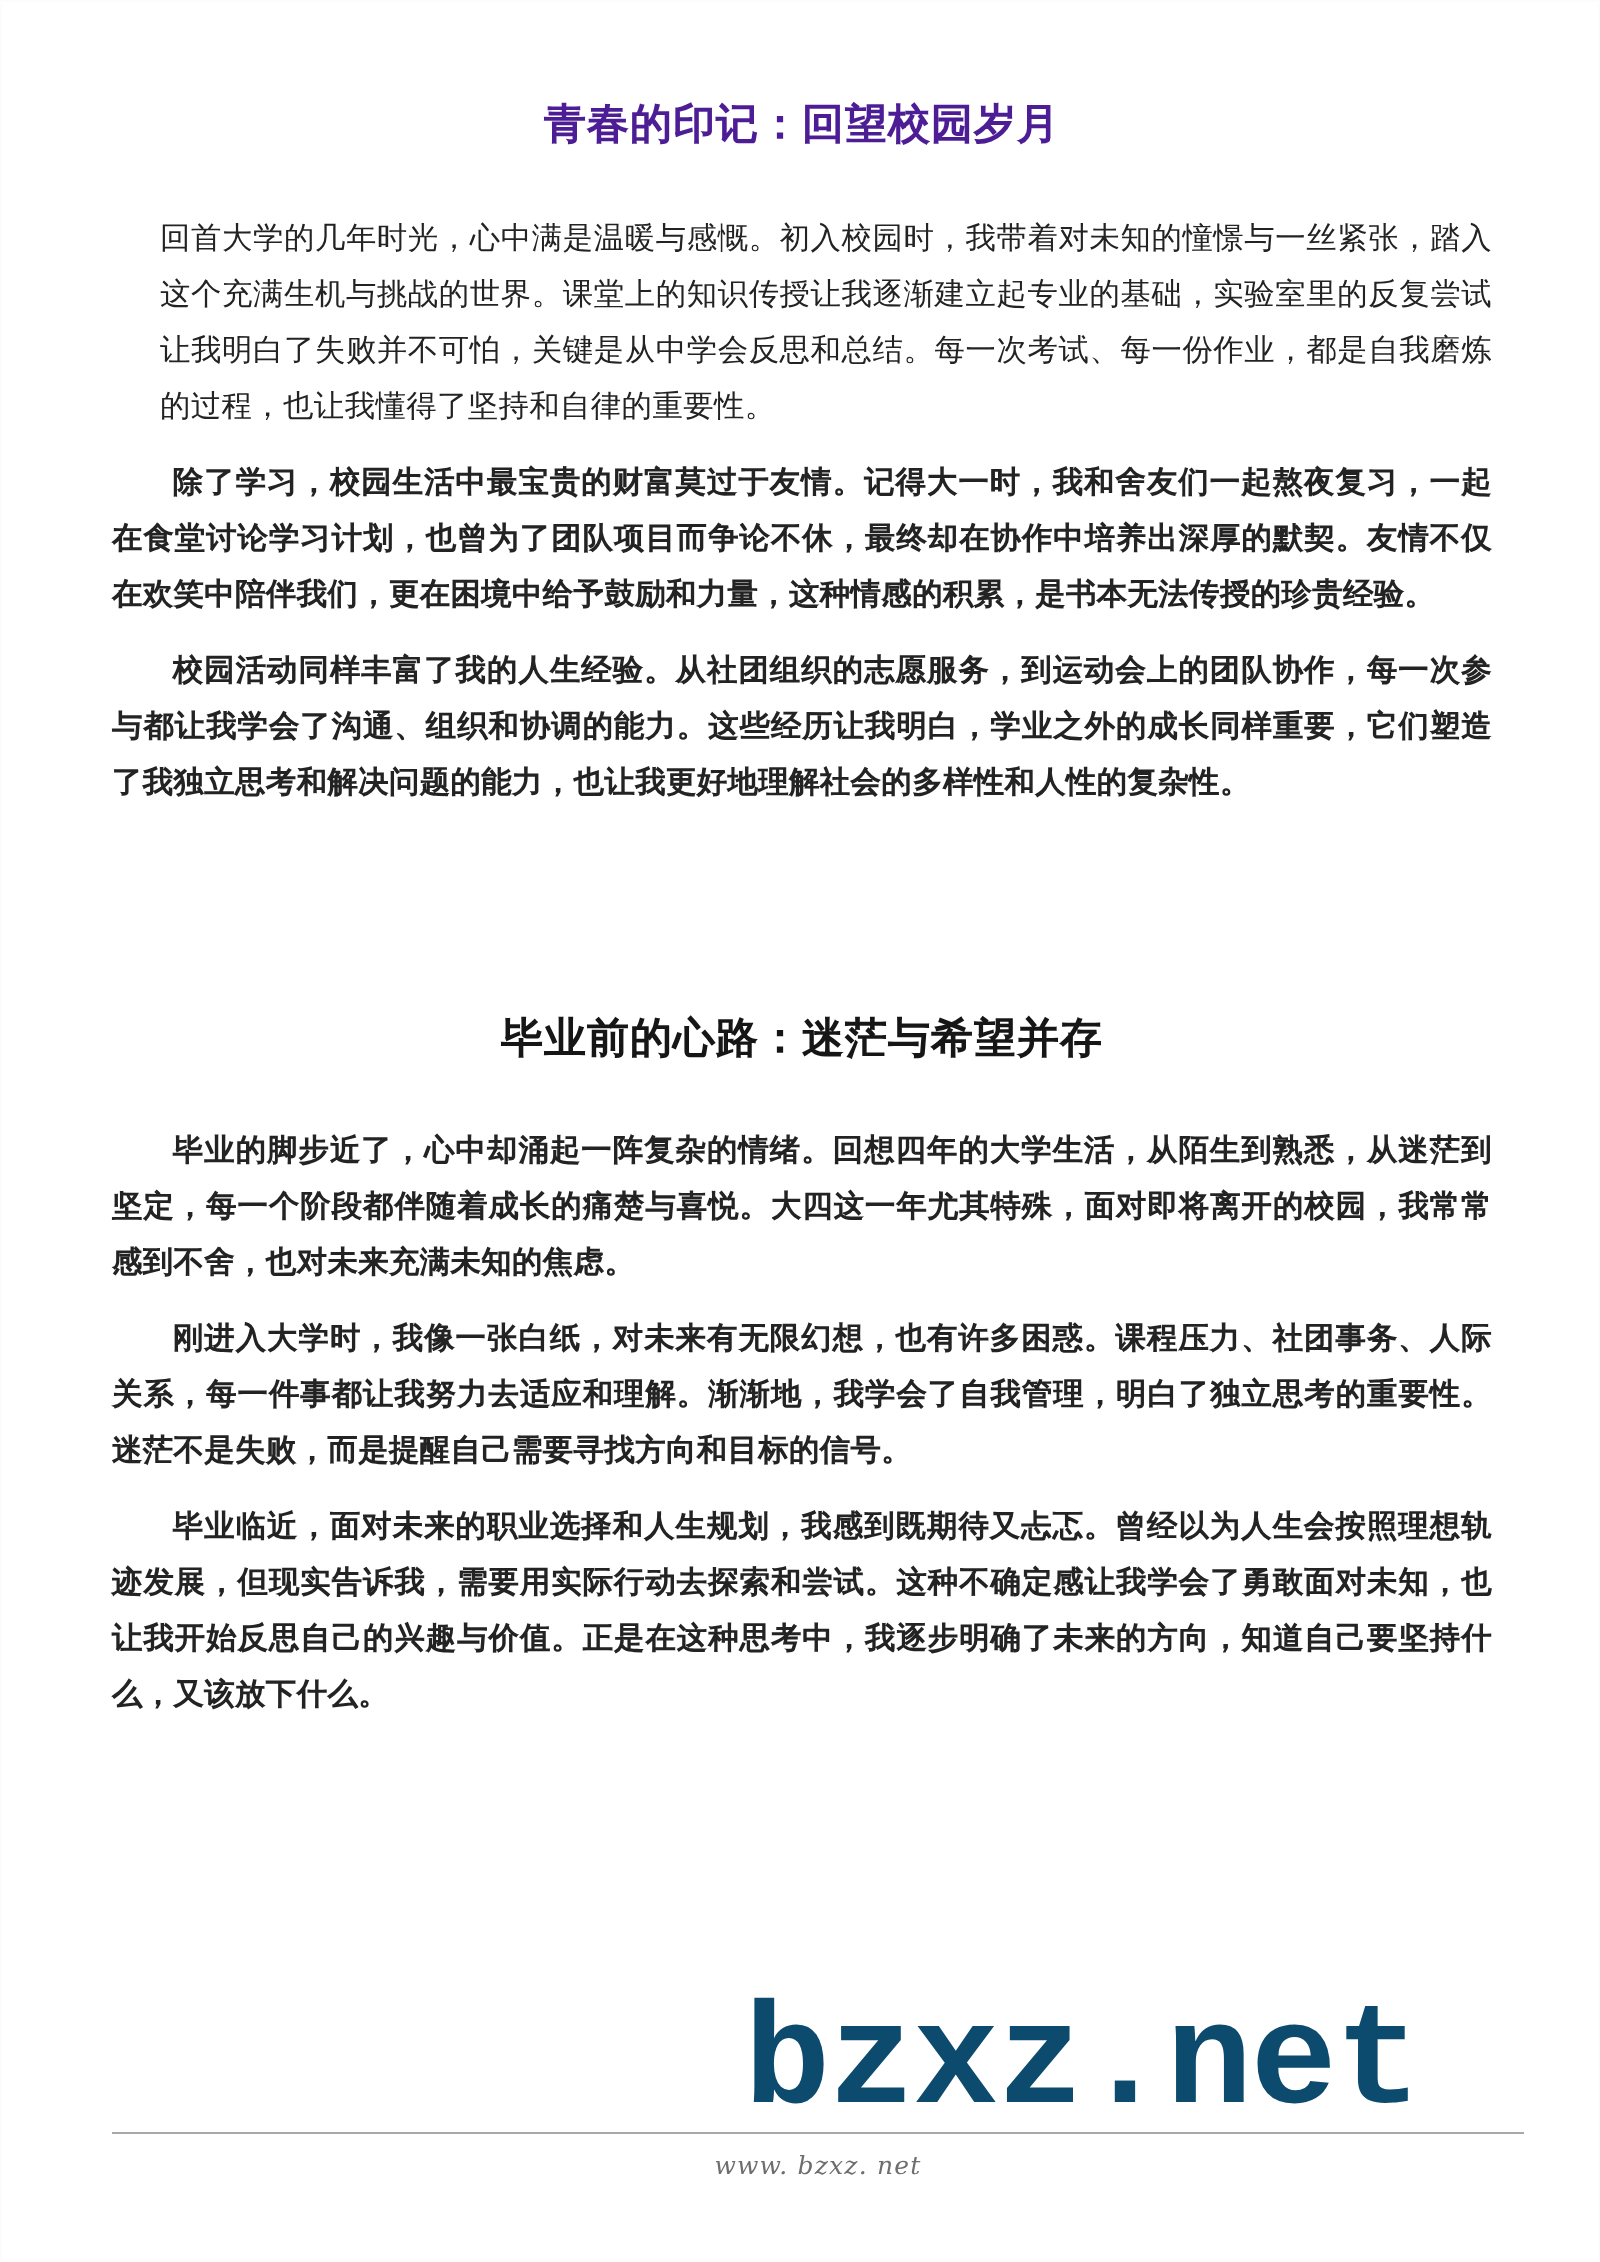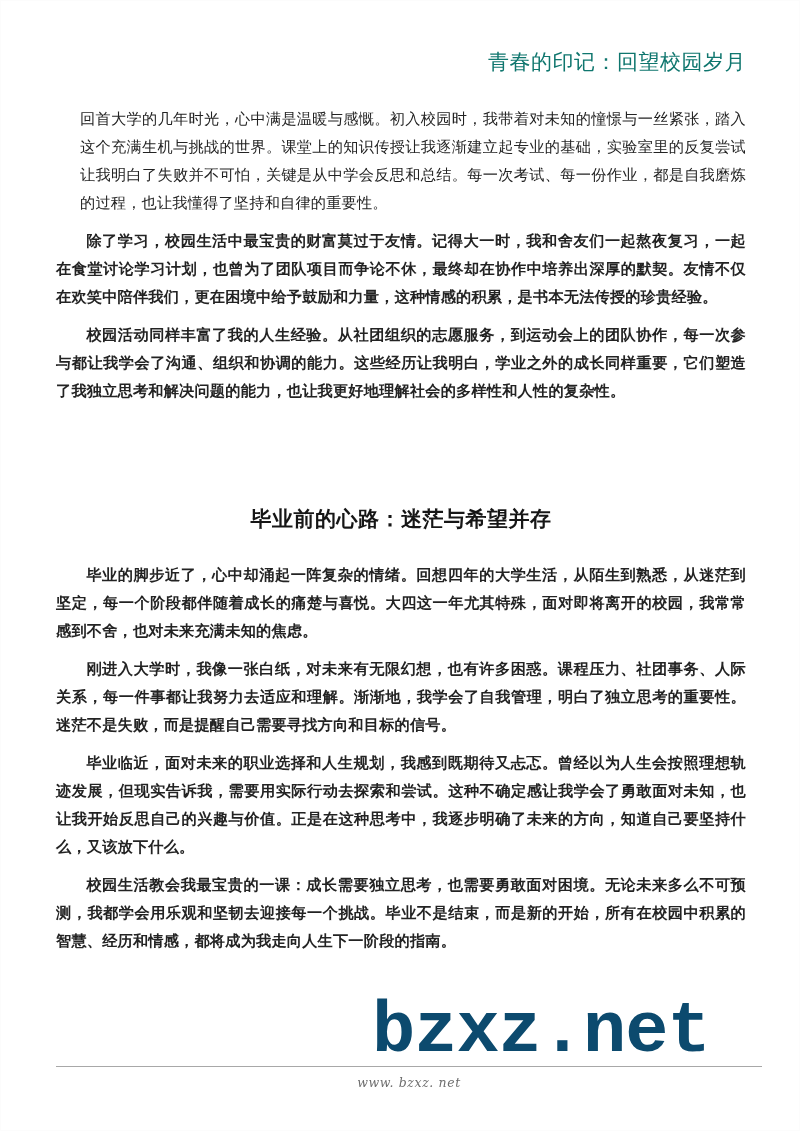--- a/index.html
+++ b/index.html
@@ -34,26 +34,26 @@
   }
 
   .content {
     position: absolute;
     left: 56px;
     top: 48px;
     width: 690px;
   }
 
   .doc-title {
-    text-align: right;
+    text-align: center;
     font-family: "DejaVu Sans", "Liberation Sans", sans-serif;
-    font-weight: normal;
+    font-weight: bold;
     font-size: 21px;
     letter-spacing: 0.5px;
-    color: #0f766e;
+    color: #4c1d95;
     margin: 0 0 28px 0;
     line-height: 1.4;
   }
 
   .section-title {
     text-align: center;
     font-family: "DejaVu Sans", "Liberation Sans", sans-serif;
     font-weight: bold;
     font-size: 21px;
     letter-spacing: 0.5px;
@@ -142,21 +142,20 @@
     <div class="section-gap"></div>
 
     <h2 class="section-title">毕业前的心路：迷茫与希望并存</h2>
 
     <p class="para indent">毕业的脚步近了，心中却涌起一阵复杂的情绪。回想四年的大学生活，从陌生到熟悉，从迷茫到坚定，每一个阶段都伴随着成长的痛楚与喜悦。大四这一年尤其特殊，面对即将离开的校园，我常常感到不舍，也对未来充满未知的焦虑。</p>
 
     <p class="para indent">刚进入大学时，我像一张白纸，对未来有无限幻想，也有许多困惑。课程压力、社团事务、人际关系，每一件事都让我努力去适应和理解。渐渐地，我学会了自我管理，明白了独立思考的重要性。迷茫不是失败，而是提醒自己需要寻找方向和目标的信号。</p>
 
     <p class="para indent">毕业临近，面对未来的职业选择和人生规划，我感到既期待又忐忑。曾经以为人生会按照理想轨迹发展，但现实告诉我，需要用实际行动去探索和尝试。这种不确定感让我学会了勇敢面对未知，也让我开始反思自己的兴趣与价值。正是在这种思考中，我逐步明确了未来的方向，知道自己要坚持什么，又该放下什么。</p>
 
-    <p class="para indent">校园生活教会我最宝贵的一课：成长需要独立思考，也需要勇敢面对困境。无论未来多么不可预测，我都学会用乐观和坚韧去迎接每一个挑战。毕业不是结束，而是新的开始，所有在校园中积累的智慧、经历和情感，都将成为我走向人生下一阶段的指南。</p>
 
   </div>
 
   <div class="watermark">bzxz.net</div>
 
   <div class="footer">
     <div class="footer-rule"></div>
     <div class="footer-text">www. bzxz. net</div>
   </div>
 

